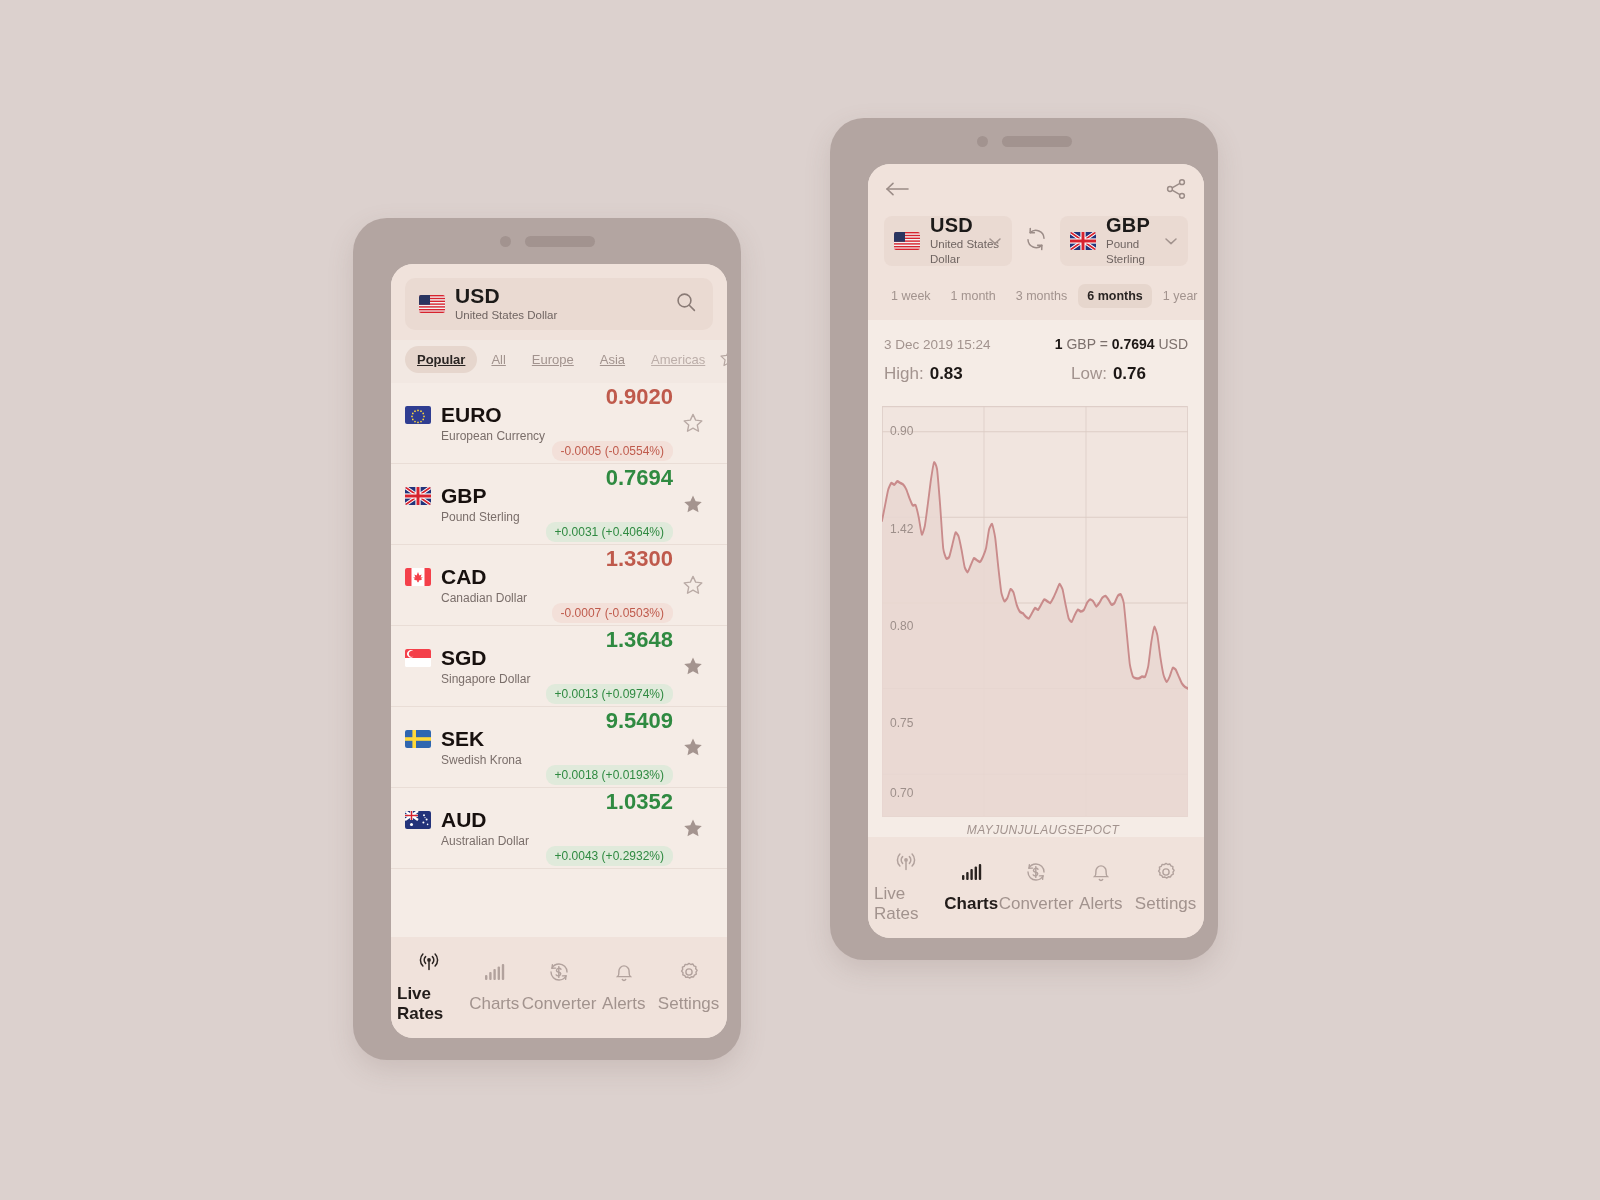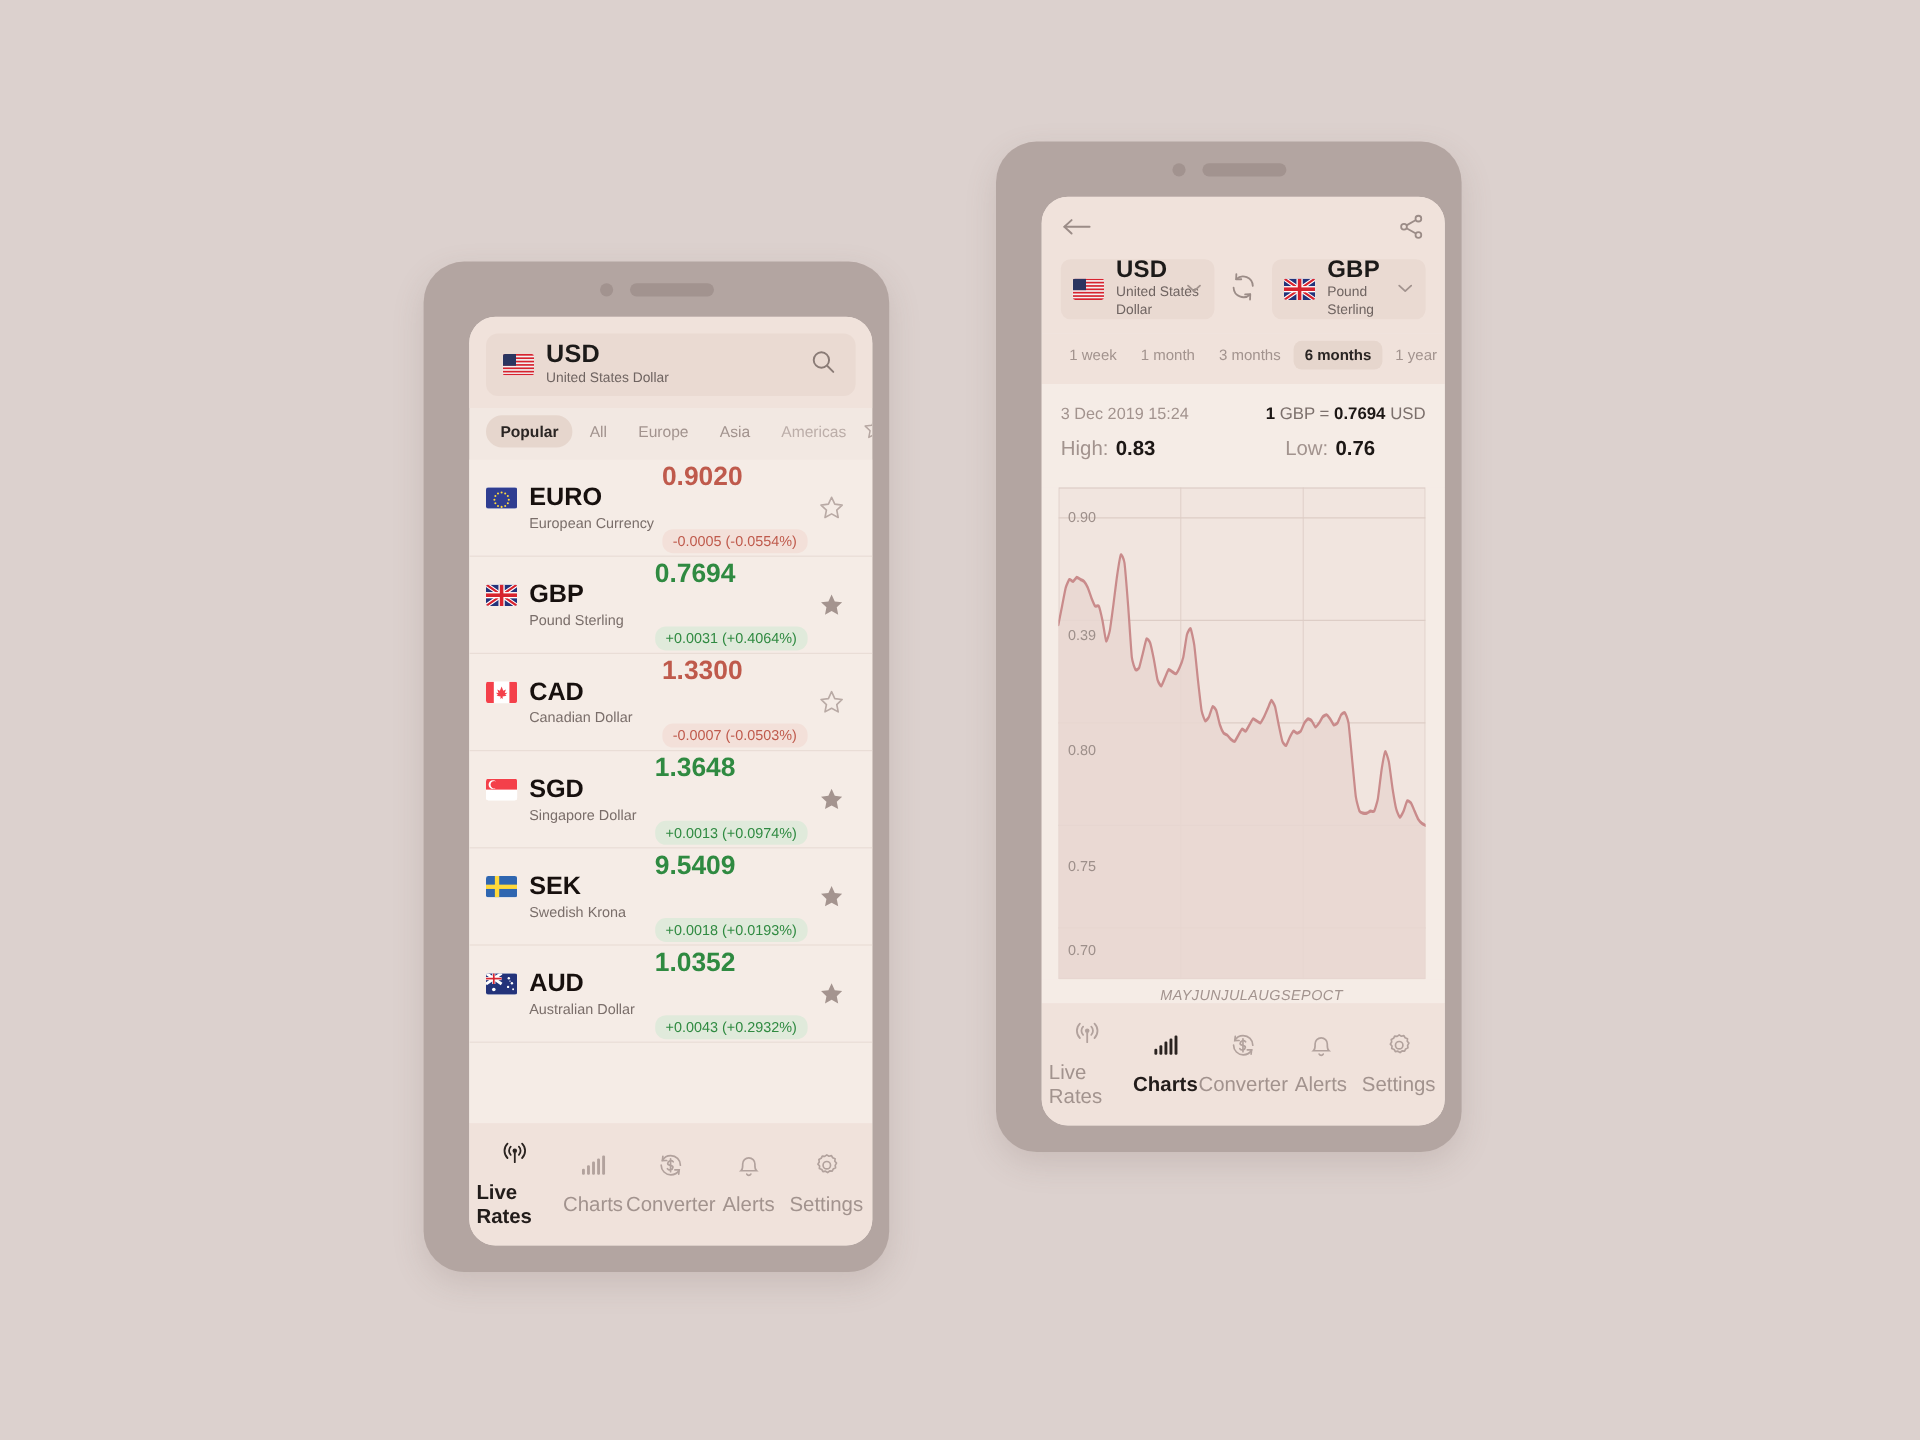--- a/index.html
+++ b/index.html
@@ -57,39 +57,39 @@
   .search-icon { position: absolute; right: 16px; top: 50%; transform: translateY(-50%); }
 
   .filters {
     display: flex; align-items: center; gap: 2px;
     padding: 6px 14px 10px 14px;
     overflow: hidden;
     position: relative;
   }
   .chip {
     font-size: 13px; color: #a2938e;
-    padding: 6px 12px; border-radius: 14px; white-space: nowrap;
+    padding: 6px 12px; border-radius: 14px; white-space: nowrap; text-decoration: underline;
   }
   .chip.active { background: #e6d6cd; color: #2a2523; font-weight: 700; }
   .chip.fade { color: #bcaea9; }
   .filters .star-filter { margin-left: auto; flex: 0 0 auto; }
 
   .rate-list { flex: 1 1 auto; background: #f5ece6; overflow: hidden; }
   .rate-row {
     display: flex; align-items: center;
     padding: 12px 14px 12px 8px;
     border-bottom: 1px solid #e9ddd6;
     height: 81px;
   }
   .rr-left { display: flex; align-items: flex-start; flex: 1 1 auto; min-width: 0; }
   .rr-flag { margin-top: 3px; margin-left: 6px; }
   .rr-txt { margin-left: 10px; }
   .rr-code { font-size: 21px; font-weight: 700; color: #17100e; line-height: 1.1; }
   .rr-name { font-size: 12px; color: #7a6e6a; margin-top: 2px; }
-  .rr-right { text-align: right; display: flex; flex-direction: column; align-items: flex-start; gap: 28px; }
+  .rr-right { text-align: right; display: flex; flex-direction: column; align-items: flex-end; gap: 28px; }
   .rr-val { font-size: 22px; font-weight: 600; line-height: 1.1; }
   .rr-chg { font-size: 12px; padding: 3px 9px; border-radius: 9px; margin-top: 4px; }
   .up .rr-val { color: #2f8a41; }
   .up .rr-chg { color: #2f8a41; background: #e0eadb; }
   .down .rr-val { color: #bf5a4c; }
   .down .rr-chg { color: #bf5a4c; background: #f3e0d9; }
   .rr-star { width: 40px; display: flex; justify-content: center; align-items: center; flex: 0 0 auto; }
 
   .tabbar {
     flex: 0 0 auto;
@@ -561,21 +561,21 @@
               </g>
             <g id="grid-v" stroke="#ddcdc6" stroke-width="0.9">
                 <line y1="0" y2="330" x1="116" x2="116"></line>
                 <line y1="0" y2="330" x1="232" x2="232"></line>
               </g>
             <rect x="0.5" y="0.5" width="347" height="329" fill="none" stroke="#ddcdc6" stroke-width="0.9"></rect>
             <path id="area-path" fill="#e9d7d1" opacity="0.85" d="M0.00,92.13 C0.29,91.09 2.90,81.81 3.48,79.75 C4.06,77.69 6.38,68.86 6.96,67.38 C7.54,65.89 9.86,62.22 10.44,61.88 C11.02,61.53 13.34,63.36 13.92,63.25 C14.50,63.14 16.82,60.61 17.40,60.50 C17.98,60.39 20.30,61.65 20.88,61.88 C21.46,62.10 23.78,62.79 24.36,63.25 C24.94,63.71 27.26,66.46 27.84,67.38 C28.42,68.29 30.74,73.22 31.32,74.25 C31.90,75.28 34.22,79.29 34.80,79.75 C35.38,80.21 37.70,78.95 38.28,79.75 C38.86,80.55 41.18,87.43 41.76,89.38 C42.34,91.32 44.66,102.55 45.24,103.13 C45.82,103.70 48.14,98.31 48.72,96.25 C49.30,94.19 51.62,81.47 52.20,78.38 C52.78,75.28 55.10,61.88 55.68,59.13 C56.26,56.38 58.58,46.06 59.16,45.38 C59.74,44.69 62.06,48.01 62.64,50.88 C63.22,53.74 65.54,74.48 66.12,79.75 C66.70,85.02 69.02,110.57 69.60,114.13 C70.18,117.68 72.50,121.80 73.08,122.38 C73.66,122.95 75.98,121.92 76.56,121.00 C77.14,120.08 79.46,112.98 80.04,111.38 C80.62,109.77 82.94,102.32 83.52,101.75 C84.10,101.18 86.42,103.35 87.00,104.50 C87.58,105.65 89.90,113.44 90.48,115.50 C91.06,117.56 93.38,127.76 93.96,129.25 C94.54,130.74 96.86,133.49 97.44,133.38 C98.02,133.26 100.34,128.79 100.92,127.88 C101.50,126.96 103.82,122.72 104.40,122.38 C104.98,122.03 107.30,123.52 107.88,123.75 C108.46,123.98 110.78,125.35 111.36,125.13 C111.94,124.90 114.26,121.92 114.84,121.00 C115.42,120.08 117.74,115.96 118.32,114.13 C118.90,112.29 121.22,100.60 121.80,99.00 C122.38,97.40 124.70,94.30 125.28,94.88 C125.86,95.45 128.18,103.01 128.76,105.88 C129.34,108.74 131.66,125.58 132.24,129.25 C132.82,132.92 135.14,147.58 135.72,149.87 C136.30,152.17 138.62,156.41 139.20,156.75 C139.78,157.09 142.10,154.80 142.68,154.00 C143.26,153.20 145.58,147.47 146.16,147.13 C146.74,146.78 149.06,148.84 149.64,149.87 C150.22,150.91 152.54,158.24 153.12,159.50 C153.70,160.76 156.02,164.43 156.60,165.00 C157.18,165.57 159.50,166.03 160.08,166.38 C160.66,166.72 162.98,168.78 163.56,169.13 C164.14,169.47 166.46,170.73 167.04,170.50 C167.62,170.27 169.94,167.06 170.52,166.38 C171.10,165.69 173.42,162.48 174.00,162.25 C174.58,162.02 176.90,163.85 177.48,163.63 C178.06,163.40 180.38,160.19 180.96,159.50 C181.54,158.81 183.86,155.60 184.44,155.38 C185.02,155.15 187.34,156.52 187.92,156.75 C188.50,156.98 190.82,158.35 191.40,158.13 C191.98,157.90 194.30,154.80 194.88,154.00 C195.46,153.20 197.78,149.42 198.36,148.50 C198.94,147.58 201.26,143.11 201.84,143.00 C202.42,142.89 204.74,145.75 205.32,147.13 C205.90,148.50 208.22,157.55 208.80,159.50 C209.38,161.45 211.70,169.35 212.28,170.50 C212.86,171.65 215.18,173.48 215.76,173.25 C216.34,173.02 218.66,168.55 219.24,167.75 C219.82,166.95 222.14,163.85 222.72,163.63 C223.30,163.40 225.62,165.00 226.20,165.00 C226.78,165.00 229.10,164.20 229.68,163.63 C230.26,163.05 232.58,158.81 233.16,158.13 C233.74,157.44 236.06,155.49 236.64,155.38 C237.22,155.26 239.54,156.29 240.12,156.75 C240.70,157.21 243.02,160.76 243.60,160.87 C244.18,160.99 246.50,158.70 247.08,158.13 C247.66,157.55 249.98,154.46 250.56,154.00 C251.14,153.54 253.46,152.51 254.04,152.62 C254.62,152.74 256.94,154.80 257.52,155.38 C258.10,155.95 260.42,159.27 261.00,159.50 C261.58,159.73 263.90,158.70 264.48,158.13 C265.06,157.55 267.38,153.20 267.96,152.62 C268.54,152.05 270.86,150.79 271.44,151.25 C272.02,151.71 274.34,155.49 274.92,158.13 C275.50,160.76 277.82,178.75 278.40,182.88 C278.98,187.00 281.30,204.76 281.88,207.63 C282.46,210.49 284.78,216.33 285.36,217.25 C285.94,218.17 288.26,218.51 288.84,218.63 C289.42,218.74 291.74,218.74 292.32,218.63 C292.90,218.51 295.22,217.36 295.80,217.25 C296.38,217.14 298.70,217.94 299.28,217.25 C299.86,216.56 302.18,211.29 302.76,209.00 C303.34,206.71 305.66,192.39 306.24,189.75 C306.82,187.11 309.14,177.83 309.72,177.38 C310.30,176.92 312.62,182.19 313.20,184.25 C313.78,186.31 316.10,199.49 316.68,202.13 C317.26,204.76 319.58,214.27 320.16,215.88 C320.74,217.48 323.06,221.26 323.64,221.38 C324.22,221.49 326.54,218.17 327.12,217.25 C327.70,216.33 330.02,210.83 330.60,210.38 C331.18,209.92 333.50,211.18 334.08,211.75 C334.66,212.32 336.98,216.33 337.56,217.25 C338.14,218.17 340.46,222.06 341.04,222.75 C341.62,223.44 343.94,225.16 344.52,225.50 C345.10,225.84 347.71,226.76 348.00,226.88 L348,330 L0,330 Z"></path>
             <path id="line-path" fill="none" stroke="#c98b8b" stroke-width="2.1" stroke-linejoin="round" stroke-linecap="round" d="M0.00,92.13 C0.29,91.09 2.90,81.81 3.48,79.75 C4.06,77.69 6.38,68.86 6.96,67.38 C7.54,65.89 9.86,62.22 10.44,61.88 C11.02,61.53 13.34,63.36 13.92,63.25 C14.50,63.14 16.82,60.61 17.40,60.50 C17.98,60.39 20.30,61.65 20.88,61.88 C21.46,62.10 23.78,62.79 24.36,63.25 C24.94,63.71 27.26,66.46 27.84,67.38 C28.42,68.29 30.74,73.22 31.32,74.25 C31.90,75.28 34.22,79.29 34.80,79.75 C35.38,80.21 37.70,78.95 38.28,79.75 C38.86,80.55 41.18,87.43 41.76,89.38 C42.34,91.32 44.66,102.55 45.24,103.13 C45.82,103.70 48.14,98.31 48.72,96.25 C49.30,94.19 51.62,81.47 52.20,78.38 C52.78,75.28 55.10,61.88 55.68,59.13 C56.26,56.38 58.58,46.06 59.16,45.38 C59.74,44.69 62.06,48.01 62.64,50.88 C63.22,53.74 65.54,74.48 66.12,79.75 C66.70,85.02 69.02,110.57 69.60,114.13 C70.18,117.68 72.50,121.80 73.08,122.38 C73.66,122.95 75.98,121.92 76.56,121.00 C77.14,120.08 79.46,112.98 80.04,111.38 C80.62,109.77 82.94,102.32 83.52,101.75 C84.10,101.18 86.42,103.35 87.00,104.50 C87.58,105.65 89.90,113.44 90.48,115.50 C91.06,117.56 93.38,127.76 93.96,129.25 C94.54,130.74 96.86,133.49 97.44,133.38 C98.02,133.26 100.34,128.79 100.92,127.88 C101.50,126.96 103.82,122.72 104.40,122.38 C104.98,122.03 107.30,123.52 107.88,123.75 C108.46,123.98 110.78,125.35 111.36,125.13 C111.94,124.90 114.26,121.92 114.84,121.00 C115.42,120.08 117.74,115.96 118.32,114.13 C118.90,112.29 121.22,100.60 121.80,99.00 C122.38,97.40 124.70,94.30 125.28,94.88 C125.86,95.45 128.18,103.01 128.76,105.88 C129.34,108.74 131.66,125.58 132.24,129.25 C132.82,132.92 135.14,147.58 135.72,149.87 C136.30,152.17 138.62,156.41 139.20,156.75 C139.78,157.09 142.10,154.80 142.68,154.00 C143.26,153.20 145.58,147.47 146.16,147.13 C146.74,146.78 149.06,148.84 149.64,149.87 C150.22,150.91 152.54,158.24 153.12,159.50 C153.70,160.76 156.02,164.43 156.60,165.00 C157.18,165.57 159.50,166.03 160.08,166.38 C160.66,166.72 162.98,168.78 163.56,169.13 C164.14,169.47 166.46,170.73 167.04,170.50 C167.62,170.27 169.94,167.06 170.52,166.38 C171.10,165.69 173.42,162.48 174.00,162.25 C174.58,162.02 176.90,163.85 177.48,163.63 C178.06,163.40 180.38,160.19 180.96,159.50 C181.54,158.81 183.86,155.60 184.44,155.38 C185.02,155.15 187.34,156.52 187.92,156.75 C188.50,156.98 190.82,158.35 191.40,158.13 C191.98,157.90 194.30,154.80 194.88,154.00 C195.46,153.20 197.78,149.42 198.36,148.50 C198.94,147.58 201.26,143.11 201.84,143.00 C202.42,142.89 204.74,145.75 205.32,147.13 C205.90,148.50 208.22,157.55 208.80,159.50 C209.38,161.45 211.70,169.35 212.28,170.50 C212.86,171.65 215.18,173.48 215.76,173.25 C216.34,173.02 218.66,168.55 219.24,167.75 C219.82,166.95 222.14,163.85 222.72,163.63 C223.30,163.40 225.62,165.00 226.20,165.00 C226.78,165.00 229.10,164.20 229.68,163.63 C230.26,163.05 232.58,158.81 233.16,158.13 C233.74,157.44 236.06,155.49 236.64,155.38 C237.22,155.26 239.54,156.29 240.12,156.75 C240.70,157.21 243.02,160.76 243.60,160.87 C244.18,160.99 246.50,158.70 247.08,158.13 C247.66,157.55 249.98,154.46 250.56,154.00 C251.14,153.54 253.46,152.51 254.04,152.62 C254.62,152.74 256.94,154.80 257.52,155.38 C258.10,155.95 260.42,159.27 261.00,159.50 C261.58,159.73 263.90,158.70 264.48,158.13 C265.06,157.55 267.38,153.20 267.96,152.62 C268.54,152.05 270.86,150.79 271.44,151.25 C272.02,151.71 274.34,155.49 274.92,158.13 C275.50,160.76 277.82,178.75 278.40,182.88 C278.98,187.00 281.30,204.76 281.88,207.63 C282.46,210.49 284.78,216.33 285.36,217.25 C285.94,218.17 288.26,218.51 288.84,218.63 C289.42,218.74 291.74,218.74 292.32,218.63 C292.90,218.51 295.22,217.36 295.80,217.25 C296.38,217.14 298.70,217.94 299.28,217.25 C299.86,216.56 302.18,211.29 302.76,209.00 C303.34,206.71 305.66,192.39 306.24,189.75 C306.82,187.11 309.14,177.83 309.72,177.38 C310.30,176.92 312.62,182.19 313.20,184.25 C313.78,186.31 316.10,199.49 316.68,202.13 C317.26,204.76 319.58,214.27 320.16,215.88 C320.74,217.48 323.06,221.26 323.64,221.38 C324.22,221.49 326.54,218.17 327.12,217.25 C327.70,216.33 330.02,210.83 330.60,210.38 C331.18,209.92 333.50,211.18 334.08,211.75 C334.66,212.32 336.98,216.33 337.56,217.25 C338.14,218.17 340.46,222.06 341.04,222.75 C341.62,223.44 343.94,225.16 344.52,225.50 C345.10,225.84 347.71,226.76 348.00,226.88"></path>
           </svg>
           <span class="ylab" style="top:4.5%">0.90</span>
-          <span class="ylab" style="top:28.2%">0.39</span>
+          <span class="ylab" style="top:28.2%">1.42</span>
           <span class="ylab" style="top:51.8%">0.80</span>
           <span class="ylab" style="top:75.4%">0.75</span>
           <span class="ylab" style="top:92.5%">0.70</span>
         </div>
       </div>
 
       <div class="xaxis">
         <span class="xlab">MAY</span>
         <span class="xlab">JUN</span>
         <span class="xlab">JUL</span>

